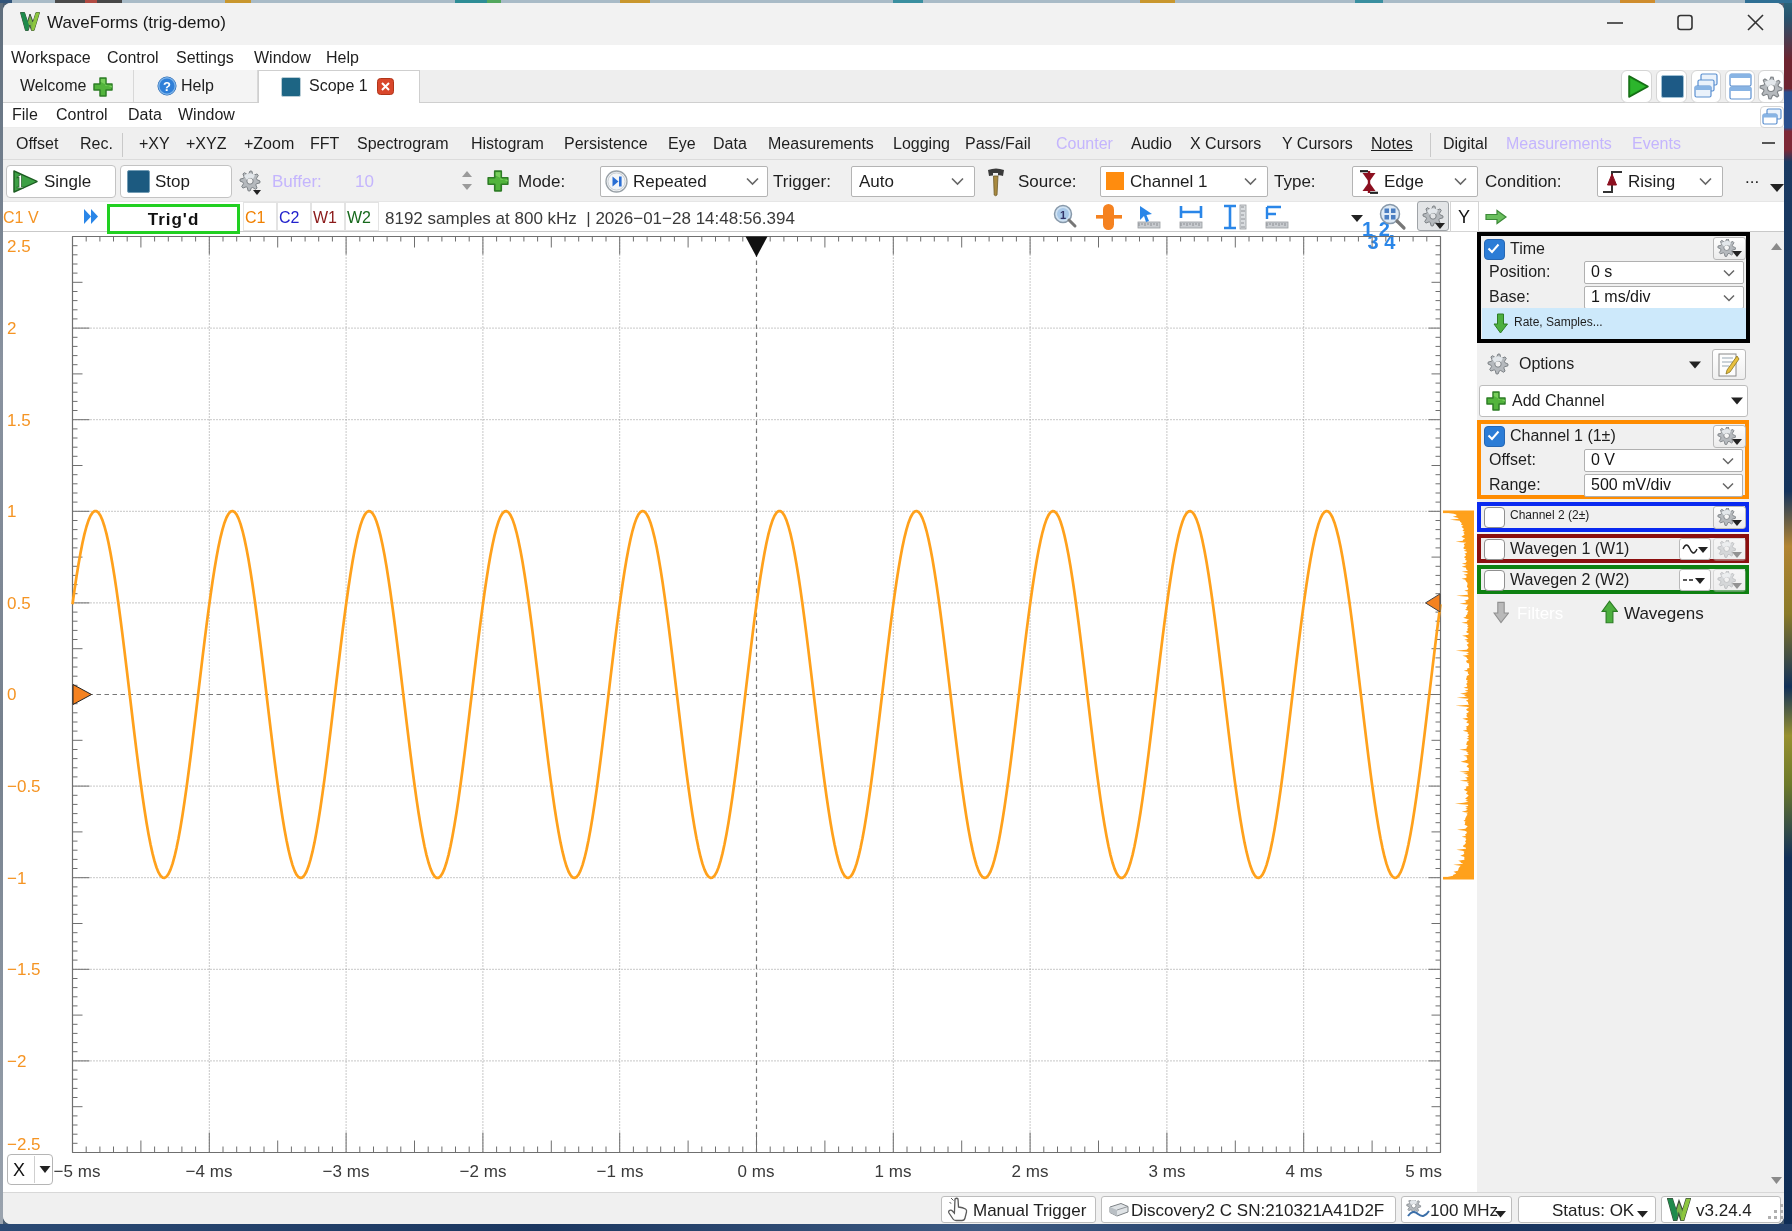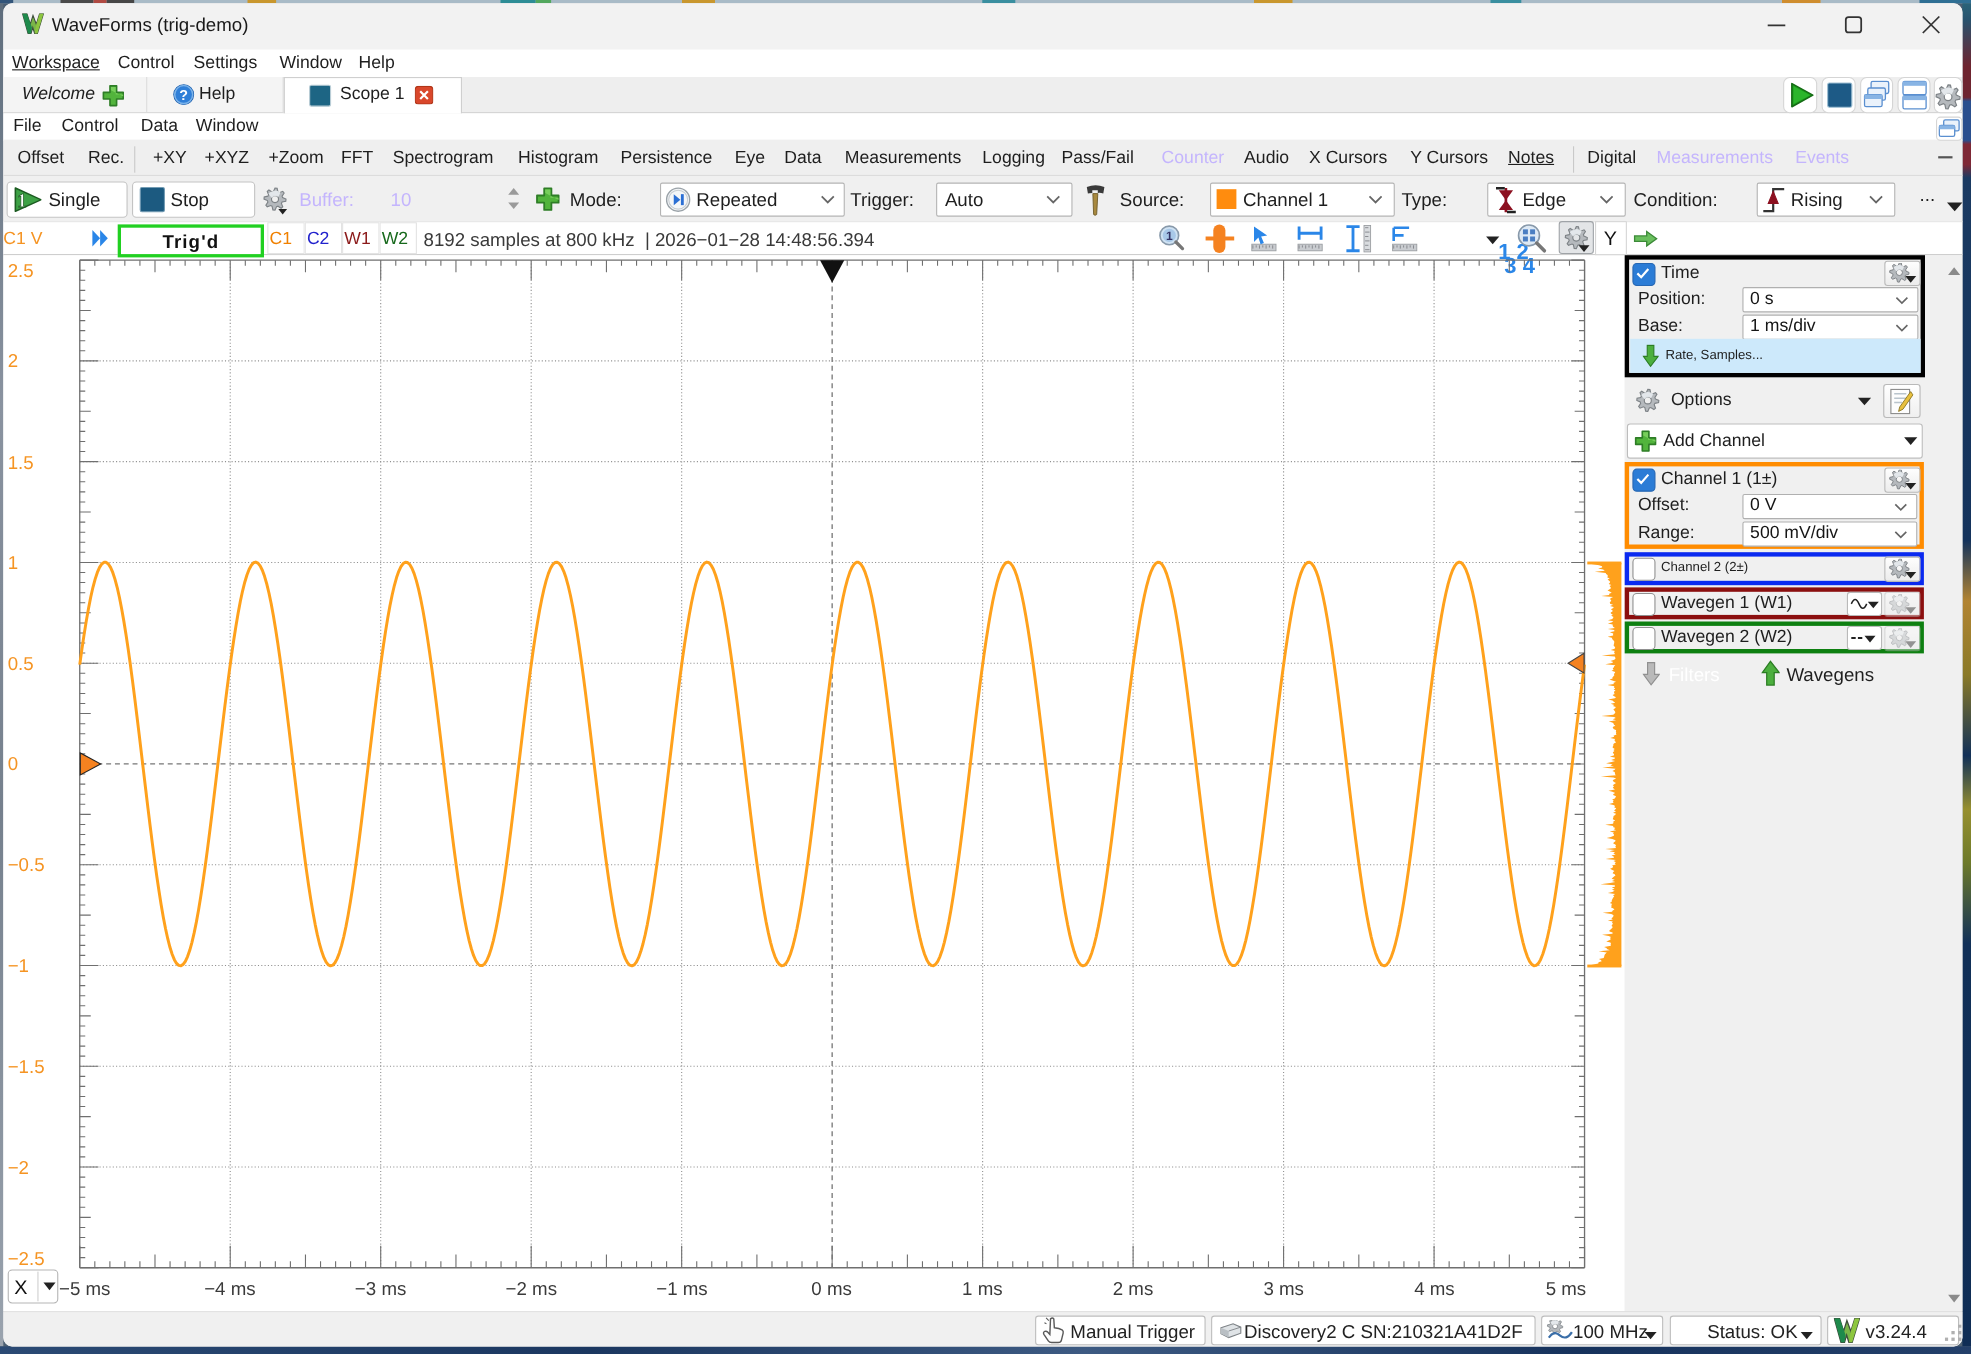--- a/index.html
+++ b/index.html
@@ -50,30 +50,30 @@
   <path d="M13 10 L16 0.5 L19.5 0.5 L14 18.5 L11.5 18.5 Z" fill="#8dc63f" stroke="none"></path>
 </svg>
 <div class="abs" style="left:47px;top:13px;font-size:17px;color:#191919;">WaveForms (trig-demo)</div>
 <svg class="abs" style="left:1596px;top:10px;" width="180" height="26" viewBox="0 0 180 26">
   <line x1="11" y1="13" x2="27" y2="13" stroke="#333" stroke-width="1.6"></line>
   <rect x="82" y="5.5" width="14" height="14" rx="2.5" fill="none" stroke="#333" stroke-width="1.6"></rect>
   <line x1="152" y1="5" x2="167" y2="20" stroke="#333" stroke-width="1.6"></line>
   <line x1="167" y1="5" x2="152" y2="20" stroke="#333" stroke-width="1.6"></line>
 </svg>
 
-<div class="t16" style="left:11px;top:49px;text-decoration:underline;">Workspace</div>
+<div class="t16" style="left:11px;top:49px;">Workspace</div>
 <div class="t16" style="left:107px;top:49px;">Control</div>
 <div class="t16" style="left:176px;top:49px;">Settings</div>
 <div class="t16" style="left:254px;top:49px;">Window</div>
 <div class="t16" style="left:326px;top:49px;">Help</div>
 
 <div class="abs" style="left:3px;top:70px;width:131px;height:32px;background:#f4f4f4;border-right:1px solid #d8d8d8;box-sizing:border-box;"></div>
 <div class="abs" style="left:134px;top:70px;width:124px;height:32px;background:#f4f4f4;border-right:1px solid #d8d8d8;box-sizing:border-box;"></div>
 <div class="abs" style="left:258px;top:70px;width:162px;height:33px;background:#fff;border:1px solid #cfcfcf;border-bottom:none;box-sizing:border-box;"></div>
-<div class="t16" style="left:20px;top:77px;font-style:italic;">Welcome</div>
+<div class="t16" style="left:20px;top:77px;">Welcome</div>
 <svg class="abs" style="left:92px;top:76px;" width="22" height="22" viewBox="0 0 22 22">
   <path d="M8 2 h6 v6 h6 v6 h-6 v6 h-6 v-6 H2 V8 h6 Z" fill="#52b43c" stroke="#2e7d26" stroke-width="1.5" stroke-linejoin="round"></path>
   <path d="M8.8 3 h4.4 v6.8 h6.8 v2 L8.8 6 Z" fill="#7bd05e" opacity="0.9"></path>
 </svg>
 <svg class="abs" style="left:157px;top:76px;" width="20" height="20" viewBox="0 0 20 20">
   <circle cx="10" cy="10" r="9" fill="#2f7fd8" stroke="#1c5fae" stroke-width="1"></circle>
   <circle cx="10" cy="10" r="8.2" fill="none" stroke="#8fc0ef" stroke-width="1.4" opacity="0.8"></circle>
   <text x="10" y="15" text-anchor="middle" font-size="13" font-weight="bold" fill="#fff" font-family="Liberation Sans">?</text>
 </svg>
 <div class="t16" style="left:181px;top:77px;">Help</div>

